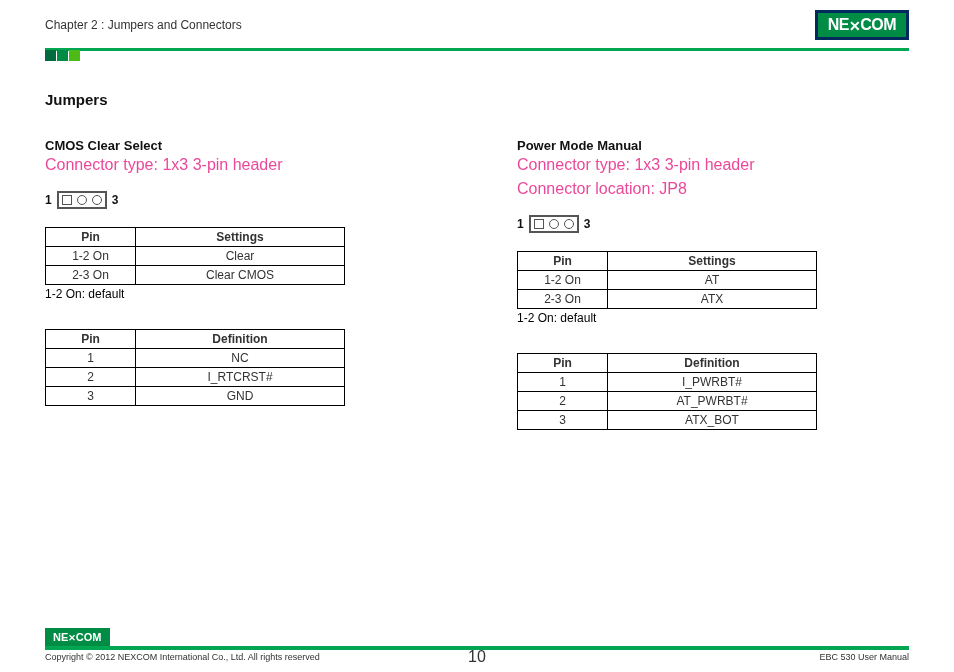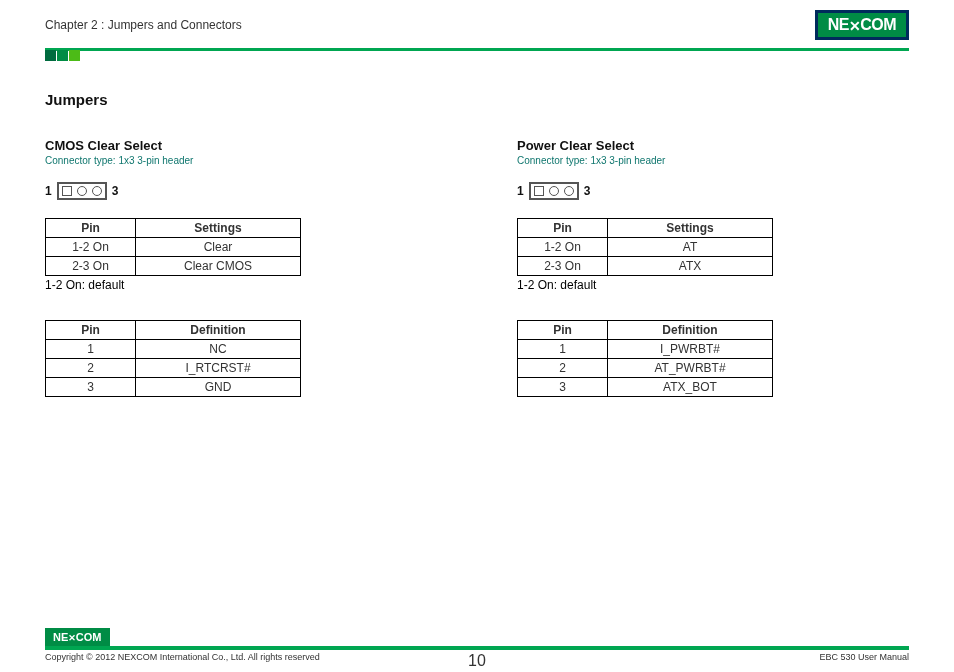--- a/index.html
+++ b/index.html
@@ -63,22 +63,22 @@
     font-weight: bold;
     color: #111;
   }
   .col { flex: 1; }
   .sub-heading {
     font-size: 13px;
     font-weight: bold;
     color: #111;
   }
   .desc {
-    font-size: 10px;
-    color: #0f766e;
+    font-size: 16px;
+    color: #ec4899;
     line-height: 1.5;
   }
   .connector-diagram {
     margin: 14px 0 18px 0;
     display: flex;
     align-items: center;
     gap: 5px;
   }
   .pin-label {
     font-size: 12px;
@@ -90,21 +90,21 @@
     display: flex;
     gap: 5px;
     padding: 2px 3px;
     background: #fff;
   }
   .pin-sq { width: 10px; height: 10px; border: 1.5px solid #555; }
   .pin-circ { width: 10px; height: 10px; border: 1.5px solid #555; border-radius: 50%; }
 
   table.pin-table {
     border-collapse: collapse;
-    width: 256px;
+    width: 300px;
     margin-top: 10px;
     font-size: 12px;
   }
   table.pin-table th, table.pin-table td {
     border: 1px solid #000;
     padding: 2px 6px;
     text-align: center;
   }
   table.pin-table th {
     font-weight: bold;
@@ -138,20 +138,21 @@
   .footer-rule {
     height: 4px;
     background: #00a651;
     margin-bottom: 2px;
   }
   .footer-row {
     display: flex;
     justify-content: space-between;
     font-size: 9px;
     color: #333;
+    align-items: center;
   }
   .page-num {
     position: absolute;
     left: 50%;
     transform: translateX(-50%);
     font-size: 16px;
   }
 </style>
 </head>
 <body>
@@ -225,23 +226,26 @@
       </tr>
       <tr>
         <td>3</td>
         <td>GND</td>
       </tr>
     </tbody>
       </table>
   </div>
 
   <div class="col">
-    <div class="sub-heading">Power Clear Select</div>
+    <div class="sub-heading">Power Mode Manual</div>
     <div class="desc">
       <span>Connector type: </span><span>1x3 3-pin header</span>
+    </div>
+    <div class="desc">
+      <span>Connector location: </span><span>JP8</span>
     </div>
 
     <div class="connector-diagram">
       <span class="pin-label">1</span>
       <span class="header-box">
         <span class="pin-sq"></span>
         <span class="pin-circ"></span>
         <span class="pin-circ"></span>
       </span>
       <span class="pin-label">3</span>

